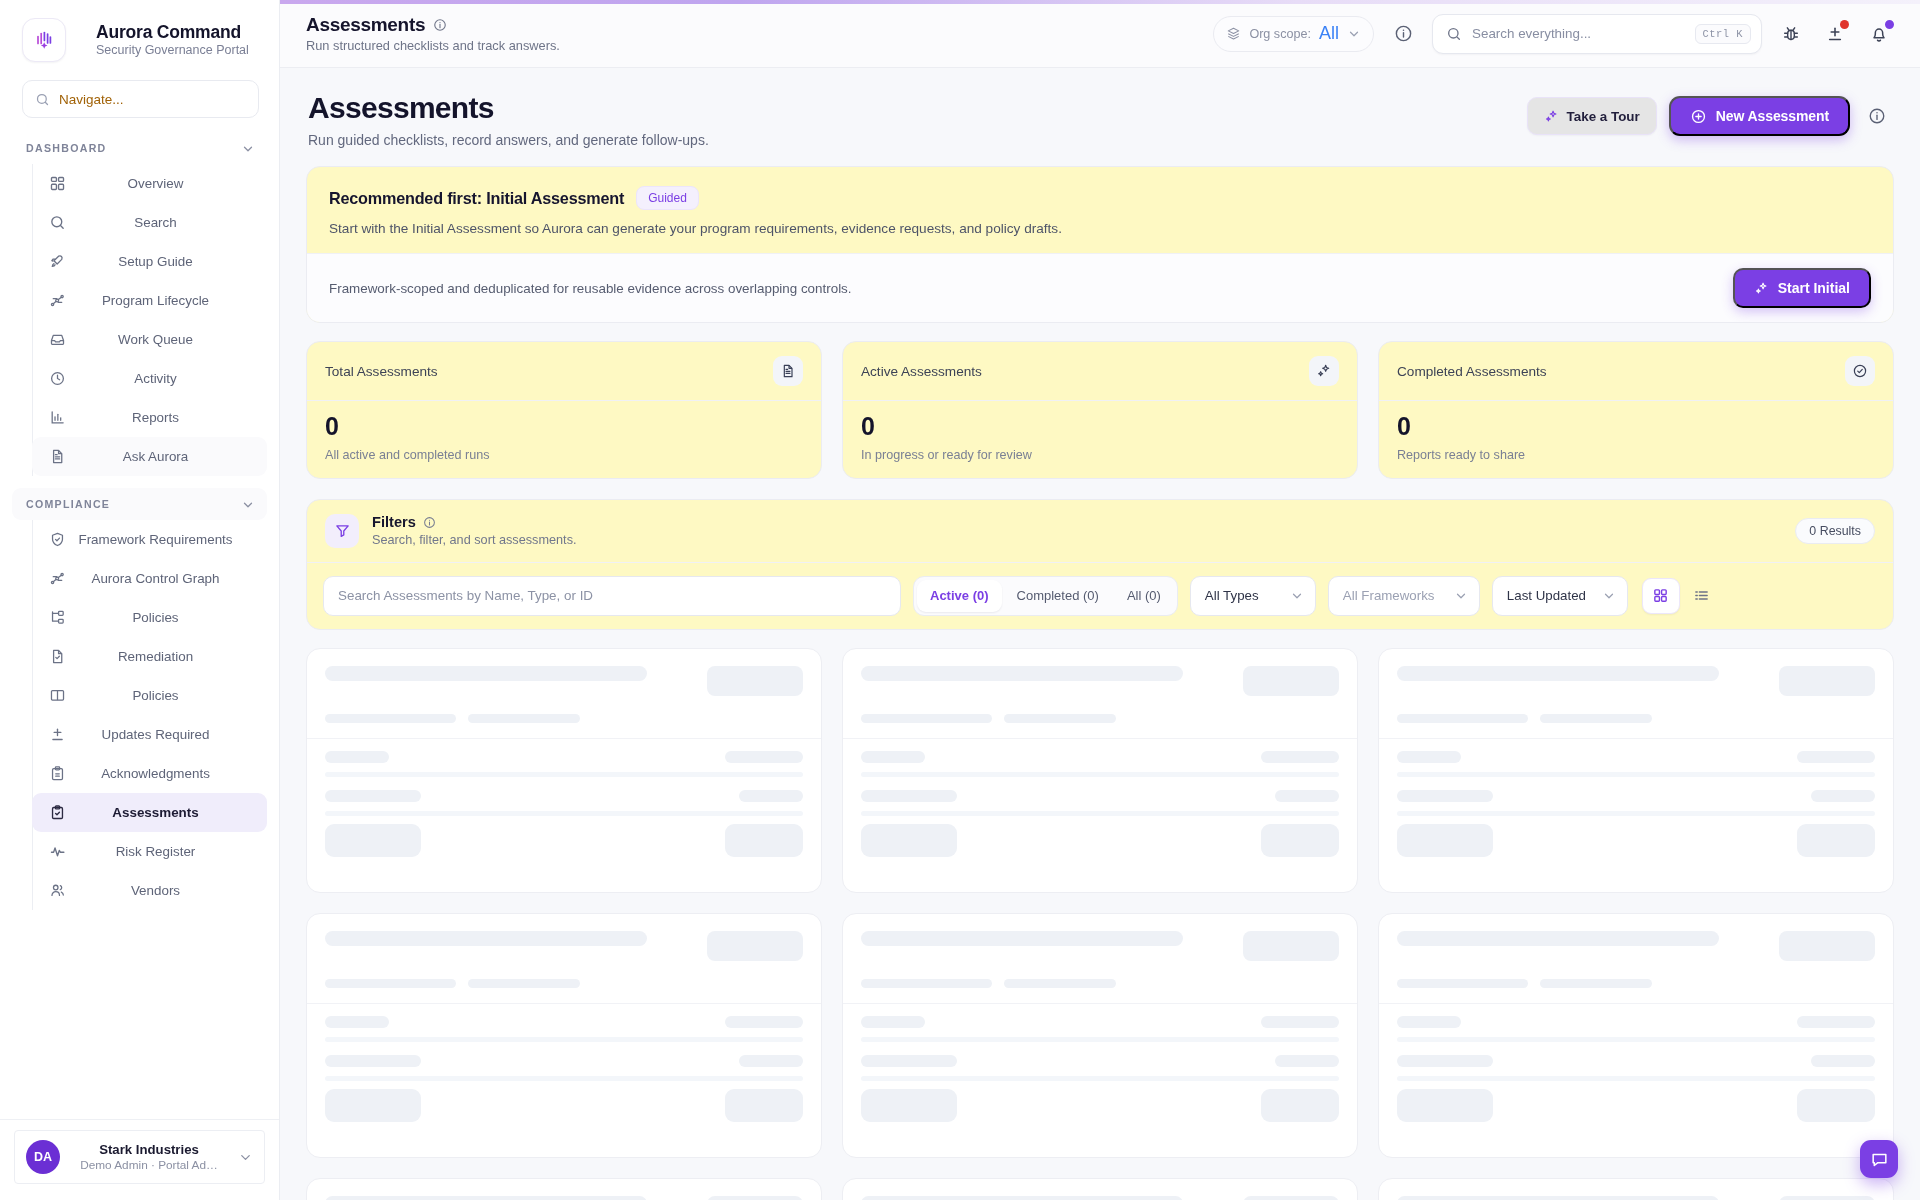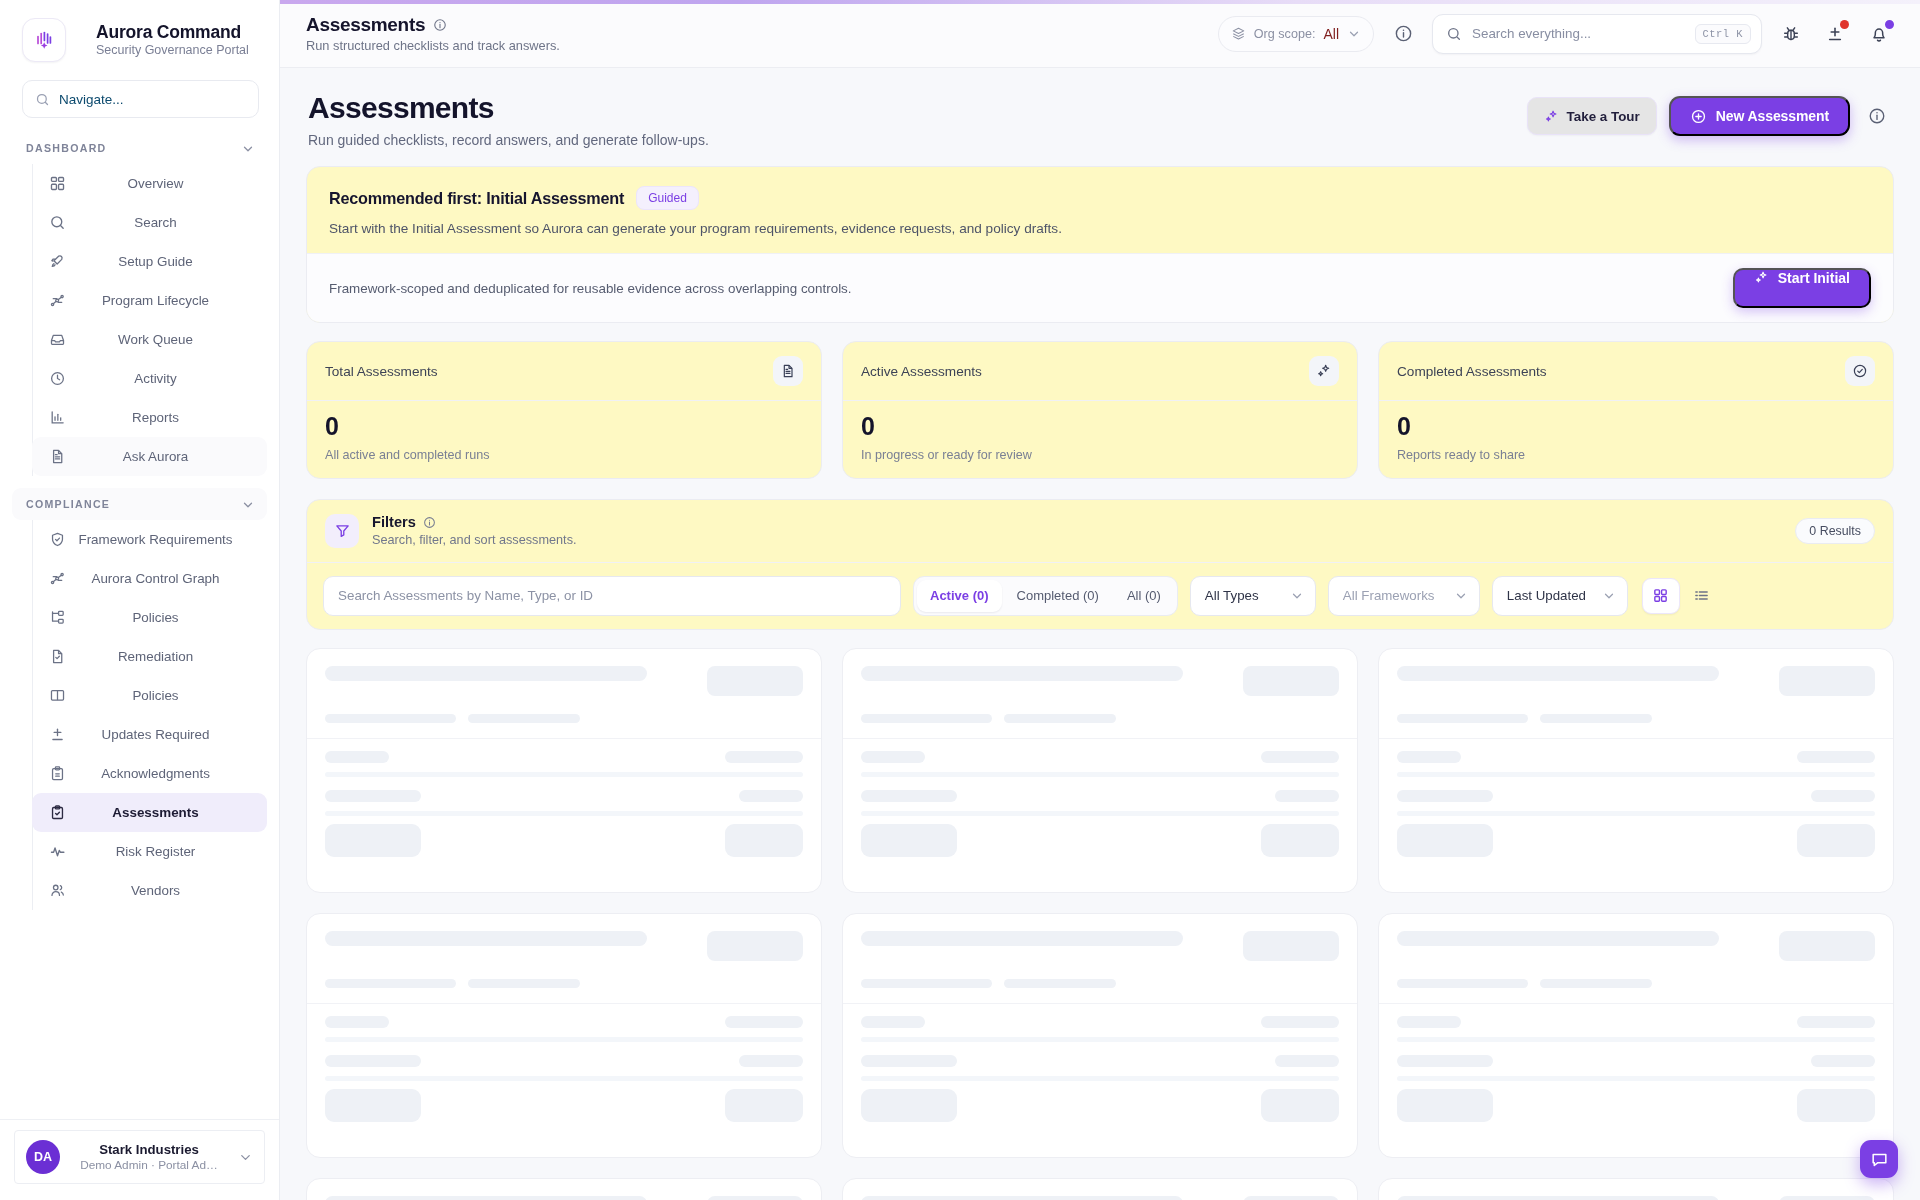--- a/index.html
+++ b/index.html
@@ -31,21 +31,21 @@
   .brand-text { display: flex; flex-direction: column; gap: 1px; min-width: 0; }
   .brand-title { font-size: 17.5px; font-weight: 700; color: #14142b; letter-spacing: -.2px; line-height: 1.15; }
   .brand-sub { font-size: 12.5px; color: #7a7f95; line-height: 1.2; }
 
   .nav-search {
     margin: 8px 20px 14px 22px;
     height: 38px; border: 1px solid #e8eaf0; border-radius: 10px;
     display: flex; align-items: center; gap: 9px; padding: 0 12px;
     background: #fff;
   }
-  .nav-search span { font-size: 13.5px; color: #0c4a6e; }
+  .nav-search span { font-size: 13.5px; color: #a16207; }
 
   .nav-scroll { flex: 1; overflow: hidden; padding: 0 12px; }
 
   .nav-group-head {
     display: flex; align-items: flex-start; justify-content: space-between;
     padding: 10px 12px 8px 14px; border-radius: 9px;
   }
   .nav-group-head .t {
     font-size: 10.6px; font-weight: 700; letter-spacing: 1.3px;
     color: #7f8499; text-transform: uppercase;
@@ -99,21 +99,21 @@
   .tb-title { font-size: 19px; font-weight: 700; color: #15142c; letter-spacing: -.3px; }
   .tb-sub { font-size: 12.8px; color: #6e7488; }
   .tb-right { margin-left: auto; display: flex; align-items: center; gap: 14px; }
 
   .org-scope {
     display: flex; align-items: center; gap: 8px;
     height: 36px; padding: 0 12px; border-radius: 999px;
     border: 1px solid #eaebf1; background: #fcfcfe;
   }
   .org-scope .lbl { font-size: 12.6px; color: #8b90a3; }
-  .org-scope .val { font-size: 14px; color: #7f1d1d; }
+  .org-scope .val { font-size: 18px; color: #3b82f6; }
 
   .global-search {
     width: 330px; height: 40px; border: 1px solid #e6e8ef; border-radius: 11px;
     background: #fff; display: flex; align-items: center; gap: 10px; padding: 0 10px 0 13px;
     box-shadow: 0 1px 2px rgba(20,20,43,.04);
   }
   .global-search .ph { flex: 1; font-size: 13.4px; color: #888ea2; }
   .kbd {
     font-family: "Liberation Mono", monospace; font-size: 10.4px; color: #8d93a6;
     border: 1px solid #e7e9f0; border-radius: 6px; padding: 3px 7px; background: #fbfbfd;
@@ -153,21 +153,21 @@
     font-size: 12px; color: #7b3fe4; background: #f4f0fd; border: 1px solid #ece5fb;
     border-radius: 8px; padding: 4px 11px; font-weight: 500;
   }
   .banner-desc { font-size: 13.6px; color: #4e5468; margin-top: 11px; }
   .banner-bottom {
     border-top: 1px solid #f0f1f5; padding: 14px 22px; background: #fcfcfe;
     display: flex; align-items: center; min-height: 68px;
   }
   .banner-note { font-size: 13.4px; color: #565c70; text-align: right; }
   .btn-start {
-    margin-left: auto; display: inline-flex; align-items: flex-start; gap: 9px;
+    margin-left: auto; display: inline-flex; align-items: center; gap: 9px;
     height: 40px; padding: 0 19px; border-radius: 10px; background: #7b3fe4; color: #fff;
     font-size: 14px; font-weight: 700;
     box-shadow: 0 4px 12px rgba(123,63,228,.3);
   }
 
   
   .stats { display: grid; grid-template-columns: repeat(3, 1fr); gap: 20px; margin-bottom: 20px; }
   .stat { overflow: hidden; }
   .stat-head { display: flex; align-items: center; padding: 14px 18px; min-height: 52px; }
   .stat-label { font-size: 13.6px; color: #3d4356; font-weight: 500; }

